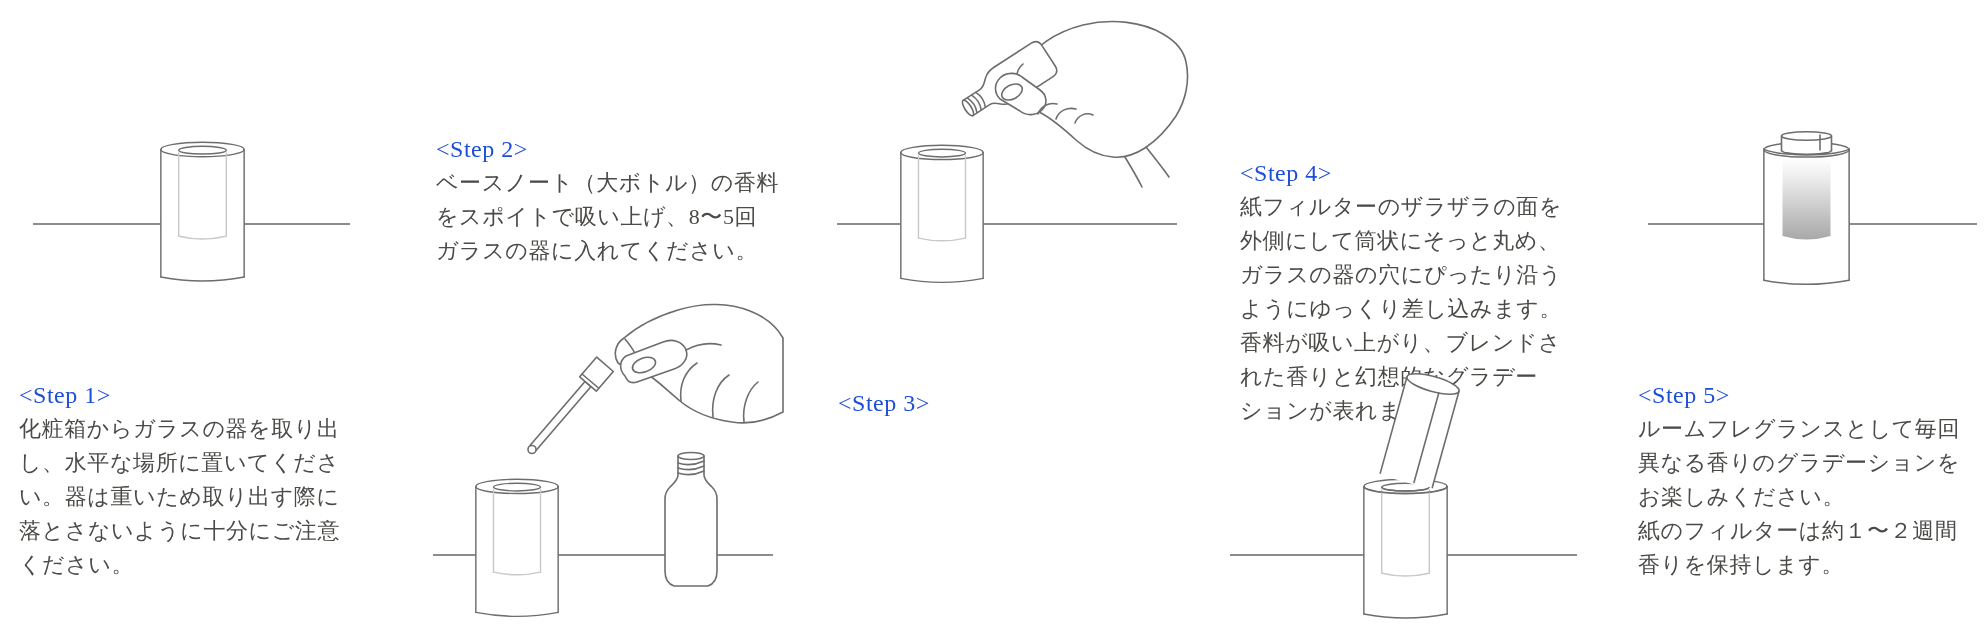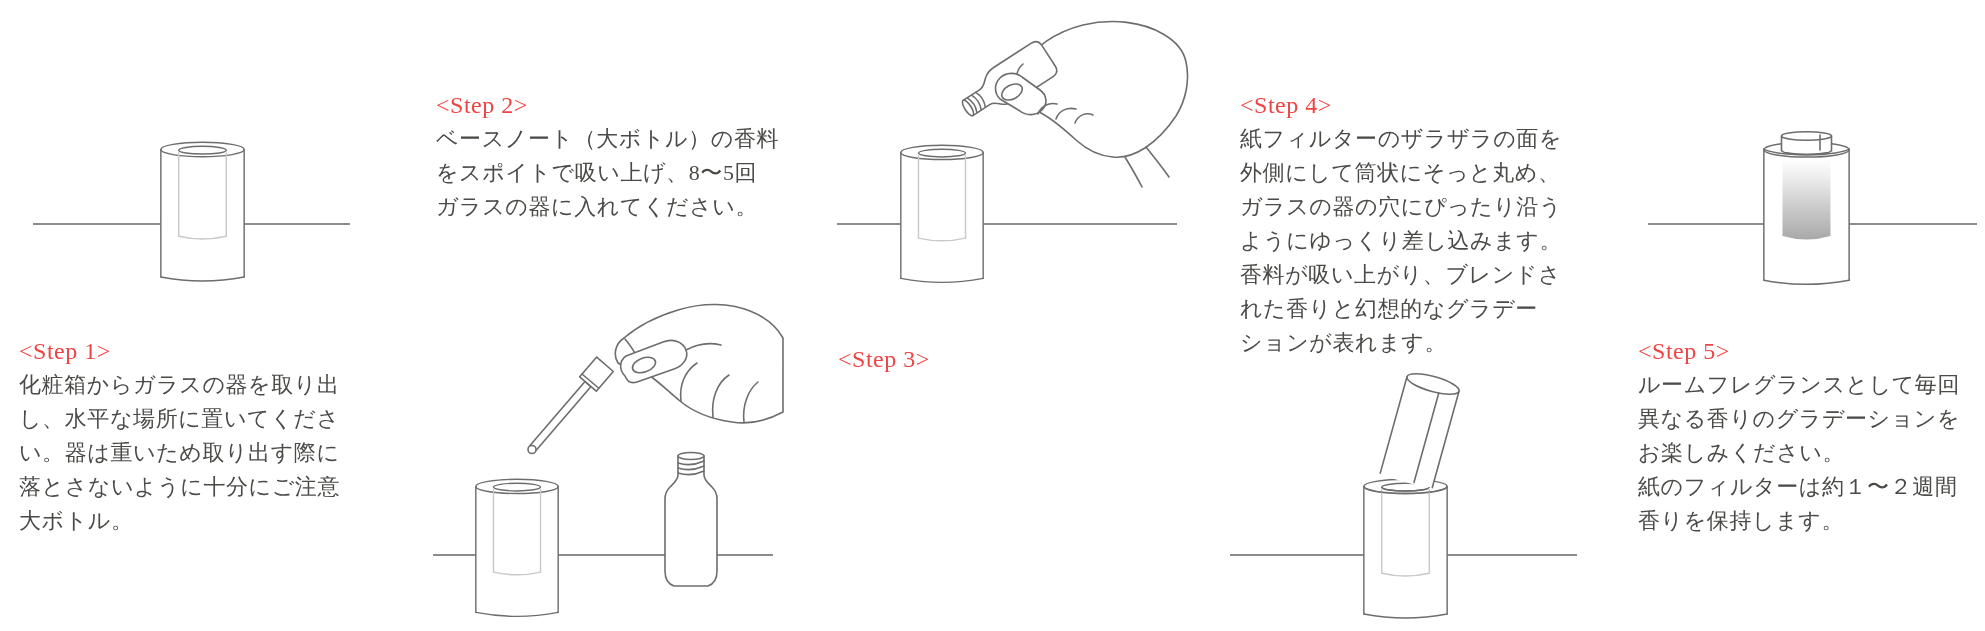--- a/index.html
+++ b/index.html
@@ -8,21 +8,22 @@
     width:1985px;height:631px;
     background:#ffffff;
     overflow:hidden;
     font-family:"Liberation Serif","DejaVu Serif",serif;
     color:#4b4a47;
   }
   .step-text{position:absolute;width:370px;}
   .step-title{
     font-size:24px;line-height:34px;
     letter-spacing:0.5px;
-    color:#ef4444;
+    color:#1d4ed8;
+    margin-top:44px;
   }
   .step-body{
     font-size:22px;line-height:34px;
     letter-spacing:0.6px;
     white-space:pre-line;
     color:#4b4a47;
   }
   .illus{position:absolute;}
   svg{display:block;}
 </style>
@@ -59,21 +60,21 @@
       <line x1="13" y1="136" x2="330" y2="136" stroke="#8c8c8c" stroke-width="2"></line>
       <use href="#vessel-outer" transform="translate(140,53) scale(0.85)"></use>
       <use href="#vessel-inner" transform="translate(140,53) scale(0.85)"></use>
     </svg>
     <div class="step-text" style="left:19px;top:334px">
       <div class="step-title">&lt;Step 1&gt;</div>
       <div class="step-body">化粧箱からガラスの器を取り出
 し、水平な場所に置いてくださ
 い。器は重いため取り出す際に
 落とさないように十分にご注意
-大ボトル。</div>
+ください。</div>
     </div>
   </div>
 
   <div>
     <div class="step-text" style="left:436px;top:88px">
       <div class="step-title">&lt;Step 2&gt;</div>
       <div class="step-body">ベースノート（大ボトル）の香料
 をスポイトで吸い上げ、8〜5回
 ガラスの器に入れてください。</div>
     </div>
@@ -138,21 +139,21 @@
         <path d="M230,113 C233,104 242,101 250,103"></path>
         <path d="M249,117 C252,109 260,106 267,109"></path>
       </g>
     </svg>
     <div class="step-text" style="left:838px;top:342px">
       <div class="step-title">&lt;Step 3&gt;</div>
     </div>
   </div>
 
   <div>
-    <div class="step-text" style="left:1240px;top:88px">
+    <div class="step-text" style="left:1240px;top:112px">
       <div class="step-title">&lt;Step 4&gt;</div>
       <div class="step-body">紙フィルターのザラザラの面を
 外側にして筒状にそっと丸め、
 ガラスの器の穴にぴったり沿う
 ようにゆっくり差し込みます。
 香料が吸い上がり、ブレンドさ
 れた香りと幻想的なグラデー
 ションが表れます。</div>
     </div>
     <svg class="illus" style="left:1228px;top:372px" width="402" height="259" viewBox="0 0 402 259">

